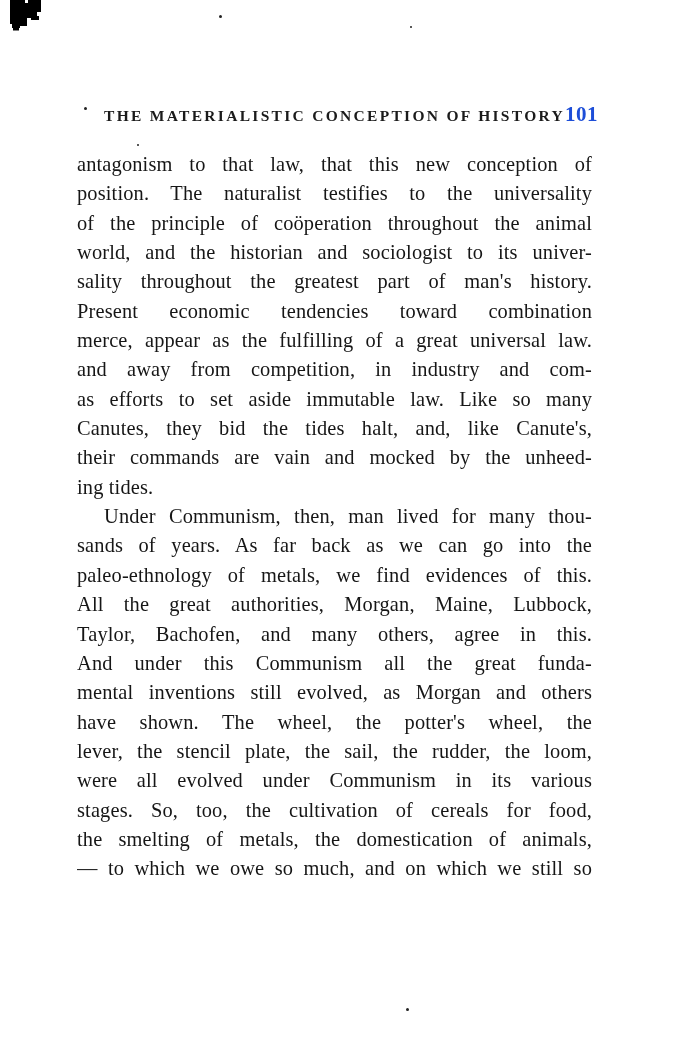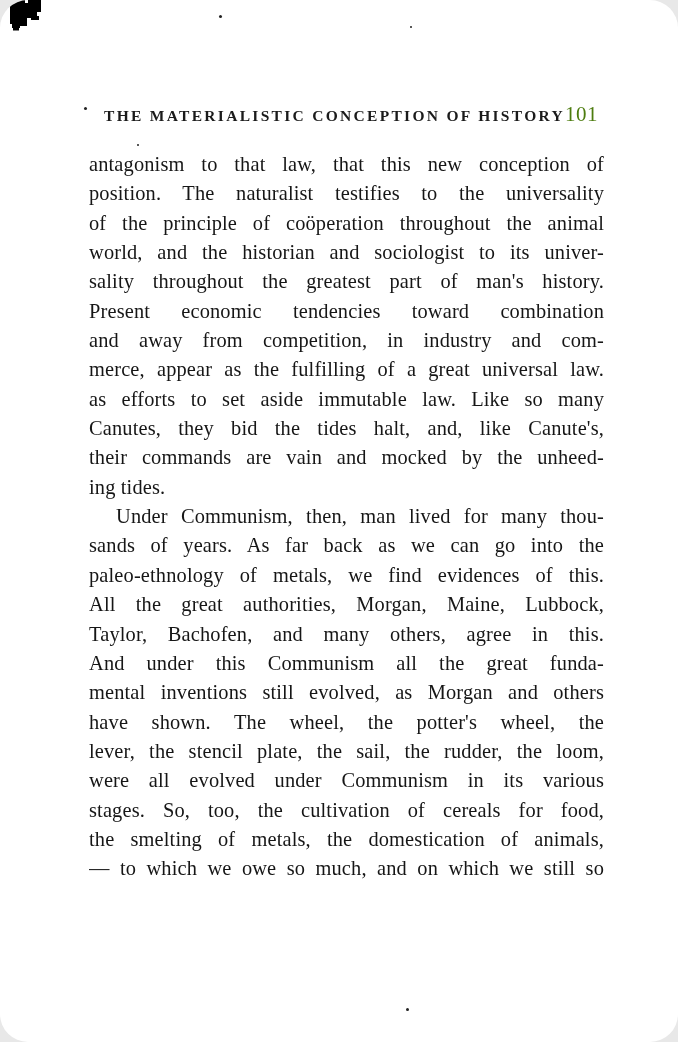--- a/index.html
+++ b/index.html
@@ -7,21 +7,20 @@
     padding: 0;
     background: #e8e8e8;
   }
   .page {
     position: relative;
     width: 678px;
     height: 1042px;
     background: #ffffff;
     overflow: hidden;
     font-family: "Liberation Serif", "DejaVu Serif", serif;
-    border-radius: 28px;
   }
   .corner-blob {
     position: absolute;
     left: 0;
     top: 0;
   }
   .header {
     position: absolute;
     left: 104px;
     top: 102px;
@@ -32,22 +31,22 @@
   }
   .running-title {
     font-size: 15.5px;
     letter-spacing: 2.3px;
     font-weight: bold;
     color: #1b1b1b;
     white-space: nowrap;
   }
   .page-number {
     font-size: 21px;
-    font-weight: normal;
-    color: #4d7c0f;
+    font-weight: bold;
+    color: #1d4ed8;
     letter-spacing: 0.5px;
   }
   .body-text {
     position: absolute;
     left: 77px;
     top: 150px;
     width: 515px;
     color: #161616;
   }
   .line {
@@ -81,29 +80,29 @@
   <svg class="corner-blob" width="46" height="34" viewBox="0 0 46 34">
     <polygon fill="#000000" points="10,0 25,0 25,3 28,3 28,0 41,0 41,12 37,12 37,16 39,16 39,20 31,20 31,18 27,18 27,26 20,26 20,28 12,28 12,24 10,24"></polygon>
     <rect x="13" y="28" width="6" height="2.5" fill="#000000"></rect>
   </svg>
 
   <div class="header">
     <span class="running-title">THE MATERIALISTIC CONCEPTION OF HISTORY</span>
     <span class="page-number">101</span>
   </div>
 
-  <div class="body-text" style="color: rgb(22, 22, 22); margin-left: 12px;">
+  <div class="body-text" style="color: rgb(22, 22, 22);">
       <div class="line">antagonism to that law, that this new conception of</div>
       <div class="line">position.  The naturalist testifies to the universality</div>
       <div class="line">of the principle of coöperation throughout the animal</div>
       <div class="line">world, and the historian and sociologist to its univer-</div>
       <div class="line">sality throughout the greatest part of man's history.</div>
       <div class="line">Present economic tendencies toward combination</div>
+      <div class="line">merce, appear as the fulfilling of a great universal law.</div>
       <div class="line">and away from competition, in industry and com-</div>
-      <div class="line">merce, appear as the fulfilling of a great universal law.</div>
       <div class="line">as efforts to set aside immutable law.  Like so many</div>
       <div class="line">Canutes, they bid the tides halt, and, like Canute's,</div>
       <div class="line">their commands are vain and mocked by the unheed-</div>
       <div class="line no-just">ing tides.</div>
       <div class="line indent">Under Communism, then, man lived for many thou-</div>
       <div class="line">sands of years.  As far back as we can go into the</div>
       <div class="line">paleo-ethnology of metals, we find evidences of this.</div>
       <div class="line">All the great authorities, Morgan, Maine, Lubbock,</div>
       <div class="line">Taylor, Bachofen, and many others, agree in this.</div>
       <div class="line">And under this Communism all the great funda-</div>

